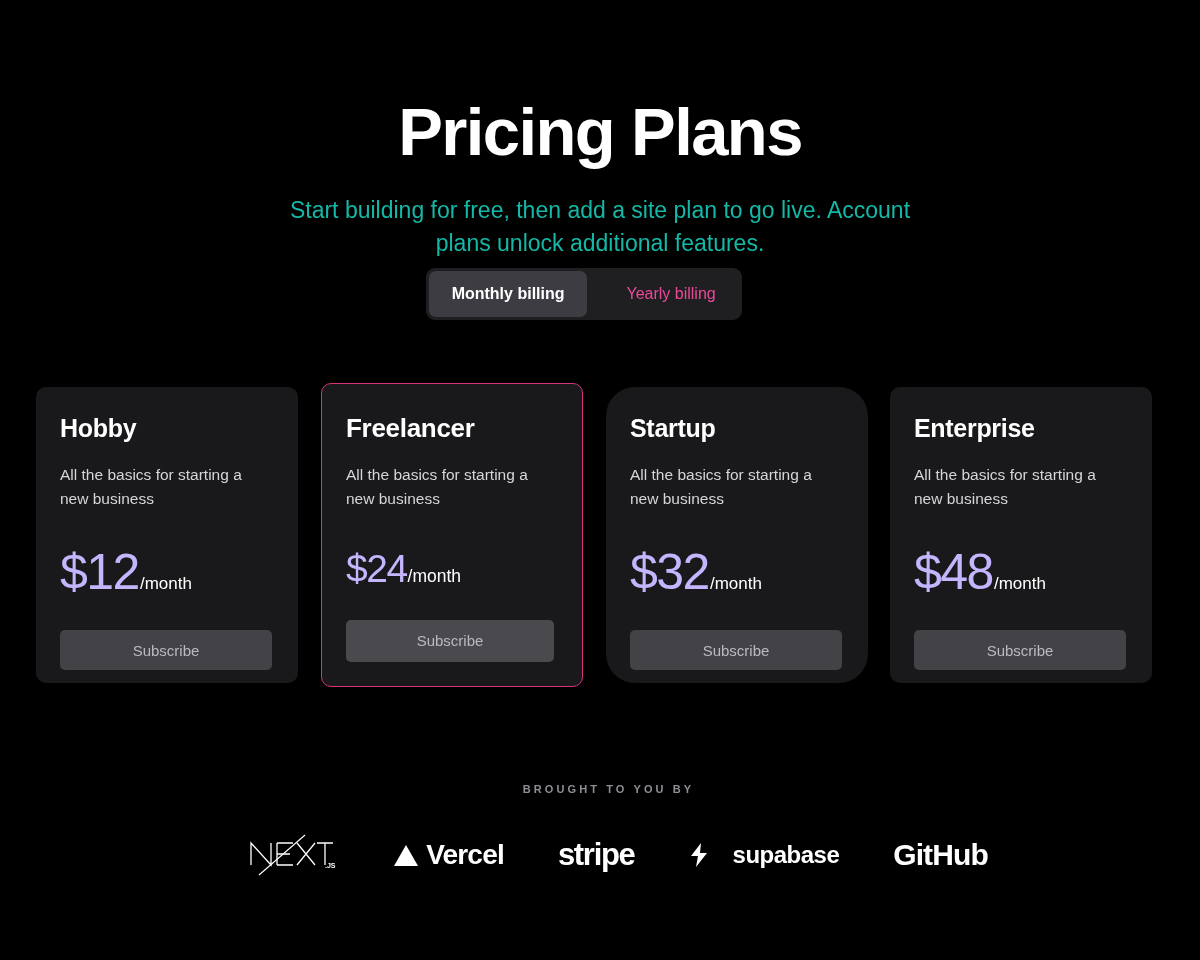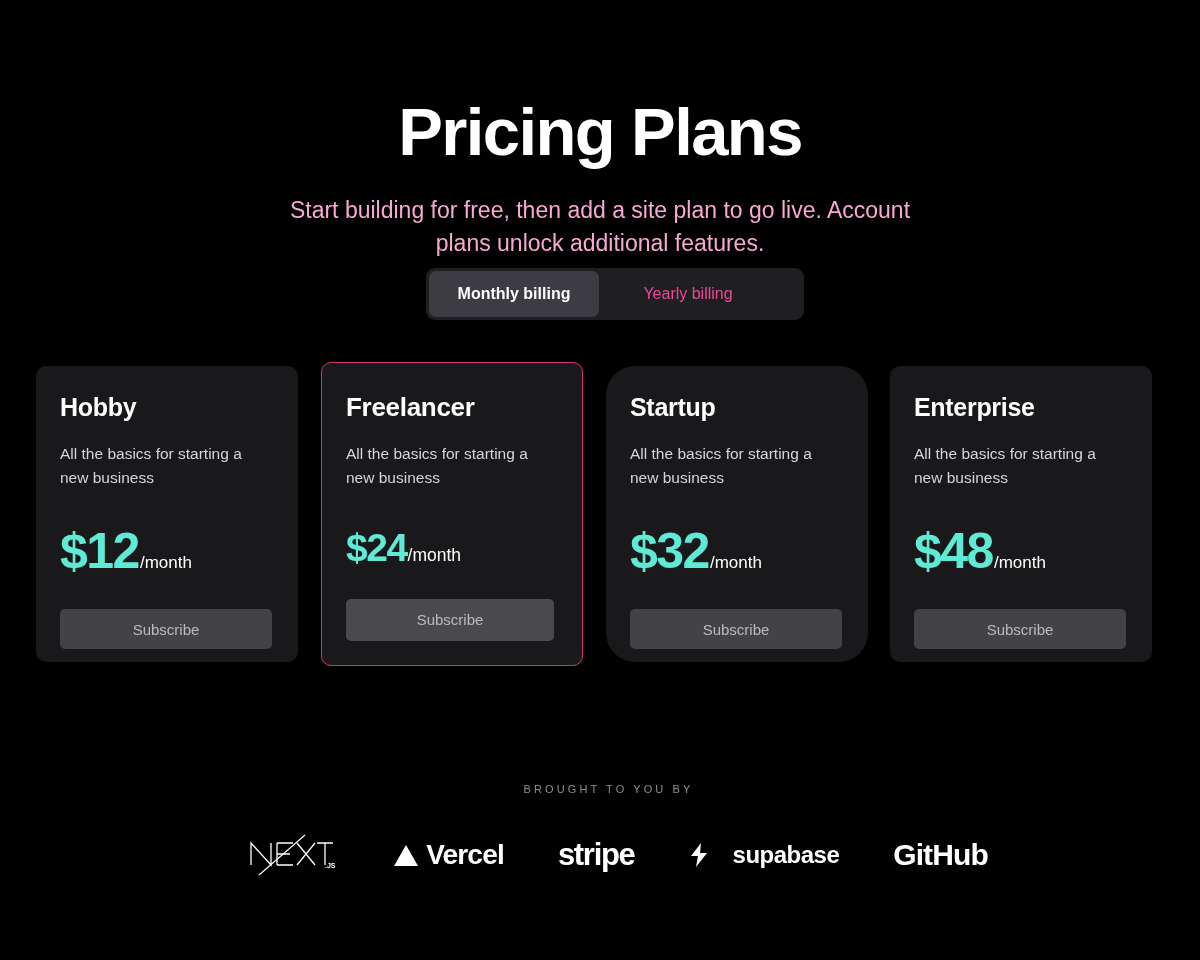--- a/index.html
+++ b/index.html
@@ -35,30 +35,30 @@
     color: #ffffff;
     letter-spacing: -1.6px;
     line-height: 1.0;
   }
 
   .page-subtitle {
     margin: 29px auto 0 auto;
     width: 660px;
     font-size: 23px;
     font-weight: 400;
-    color: #f9a8d4;
+    color: #14b8a6;
     line-height: 1.42;
   }
 
   
   .billing-toggle {
     position: absolute;
     top: 268px;
     left: 426px;
-    width: 378px;
+    width: 316px;
     height: 52px;
     background: #1f1f22;
     border-radius: 9px;
     display: flex;
     align-items: center;
     padding: 3px;
   }
 
   .toggle-option {
     height: 46px;
@@ -82,21 +82,21 @@
     width: 162px;
     background: transparent;
     color: #ec4899;
     font-weight: 400;
     padding-left: 16px;
   }
 
   
   .cards {
     position: absolute;
-    top: 366px;
+    top: 387px;
     left: 0;
     width: 975px;
     height: 300px;
     padding-left: 46px;
   }
 
   .card {
     position: absolute;
     background: #19191b;
     border-radius: 10px;
@@ -144,22 +144,22 @@
   .card-price-row {
     margin-top: 36px;
     display: flex;
     align-items: baseline;
   }
 
   .card.featured .card-price-row { margin-top: 37px; }
 
   .card-price {
     font-size: 50px;
-    font-weight: bold;
-    color: #5eead4;
+    font-weight: normal;
+    color: #c4b5fd;
     letter-spacing: -1.5px;
     line-height: 1;
   }
 
   .card.featured .card-price { font-size: 39px; }
 
   .card-period {
     font-size: 17px;
     font-weight: 400;
     color: #ffffff;
@@ -195,21 +195,21 @@
   .footer {
     position: absolute;
     top: 783px;
     left: 0;
     width: 1200px;
     text-align: center;
   }
 
   .brought-by {
     font-size: 11px;
-    font-weight: normal;
+    font-weight: bold;
     color: #8e8e96;
     letter-spacing: 3.1px;
     padding-left: 17px;
   }
 
   .logos {
     margin-top: 36px;
     display: flex;
     align-items: center;
     justify-content: center;

